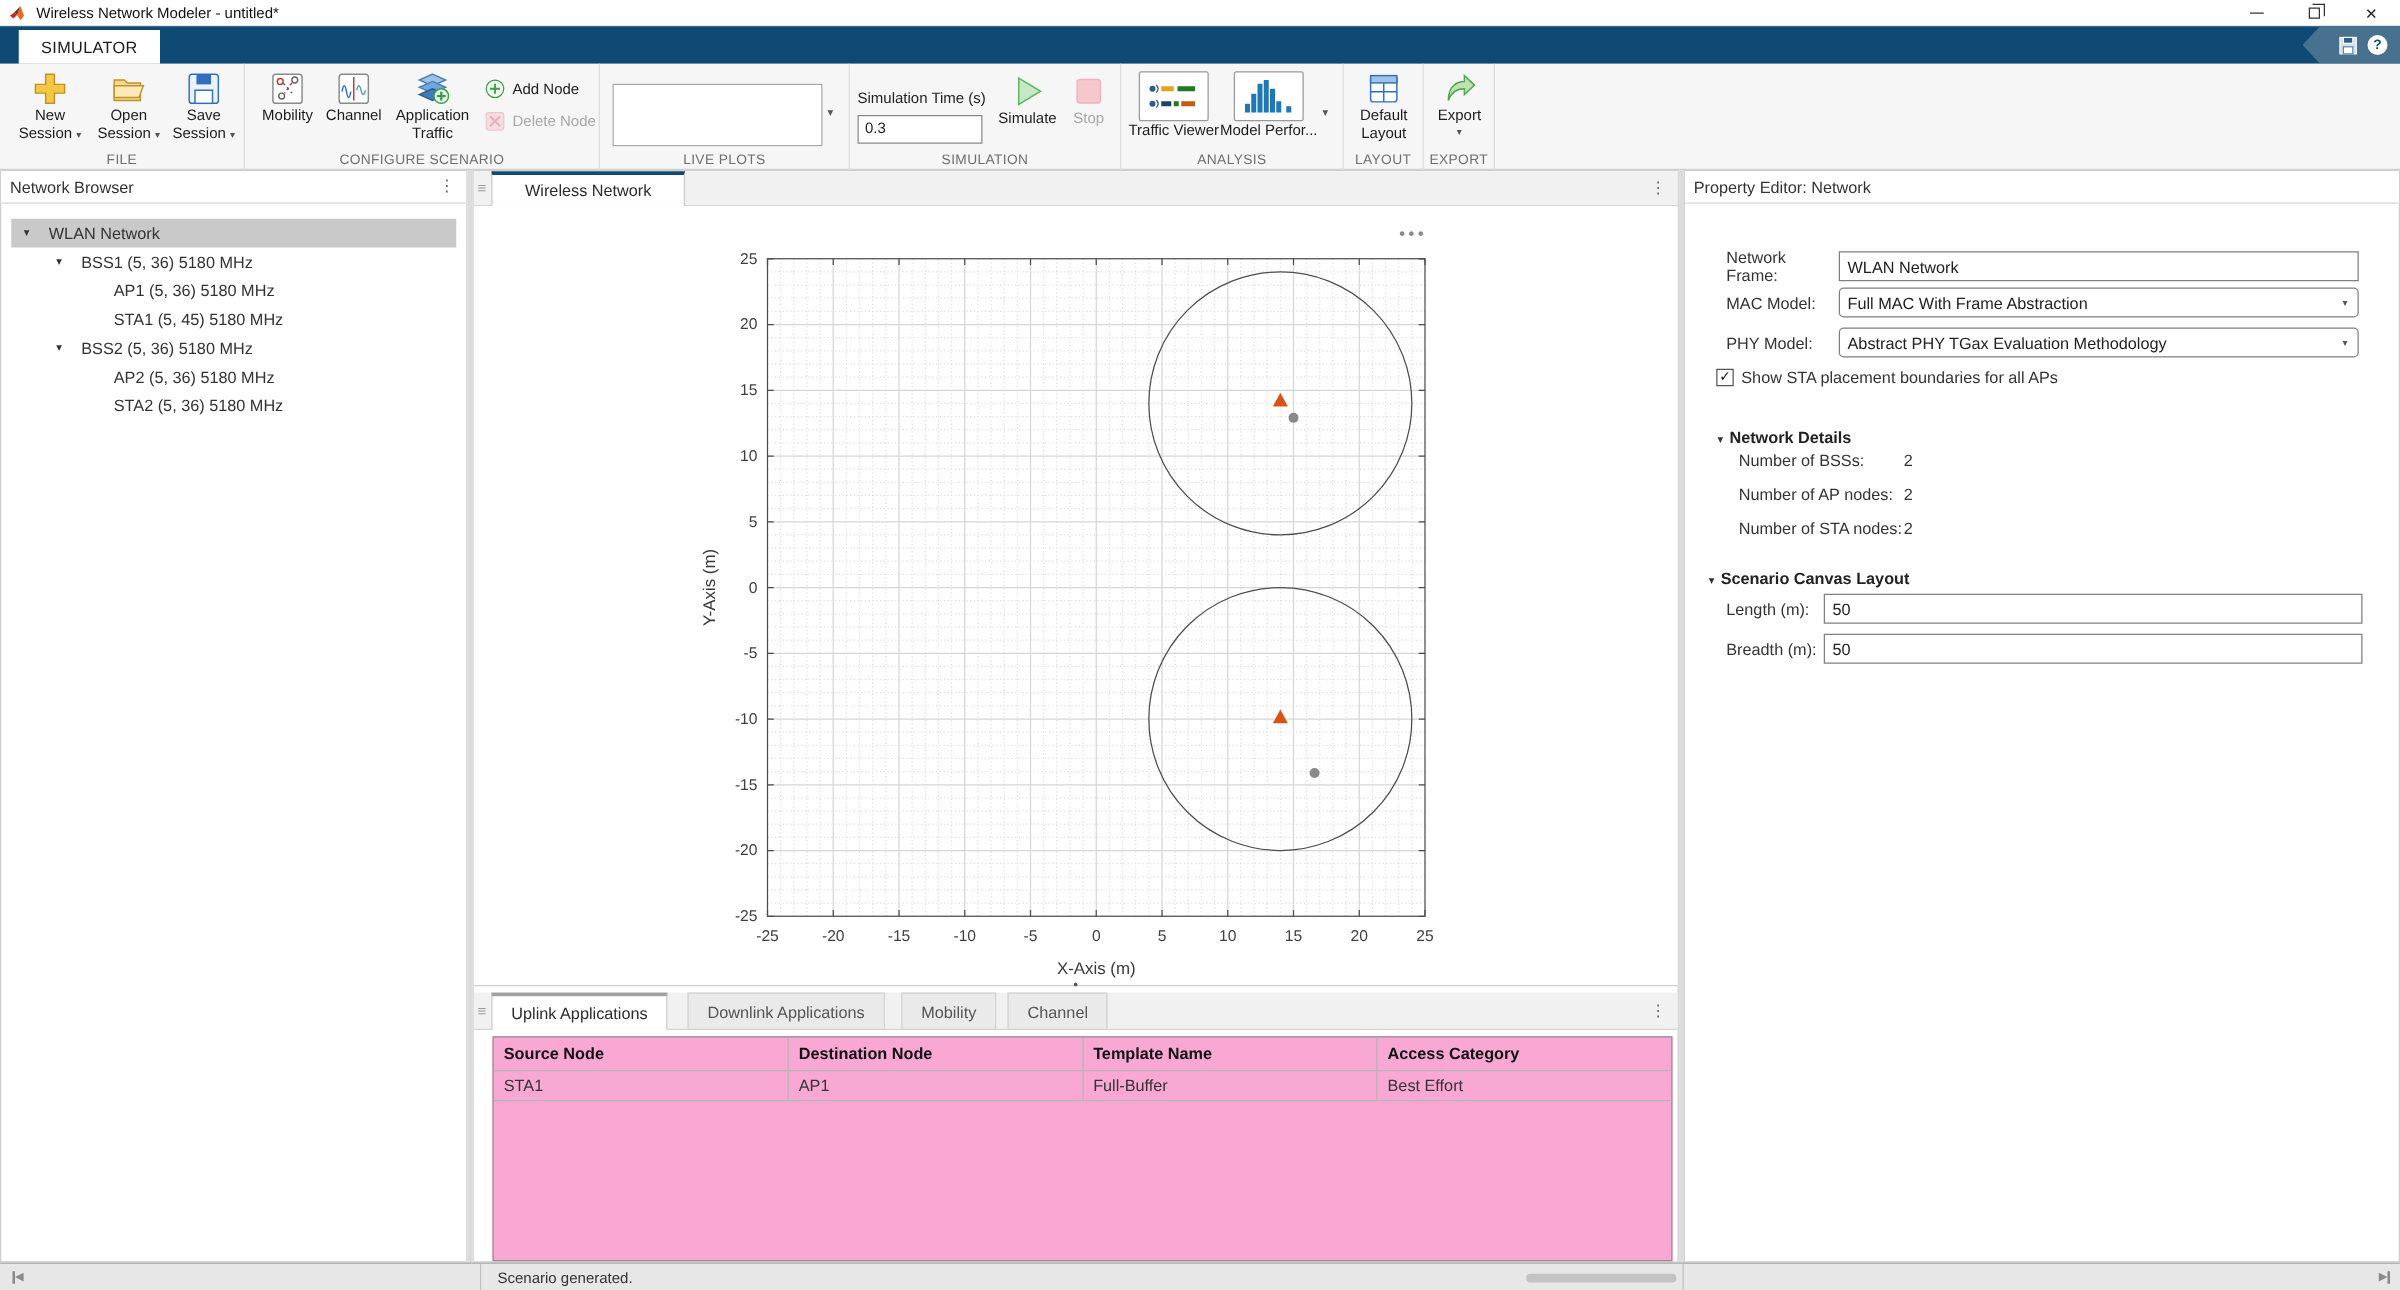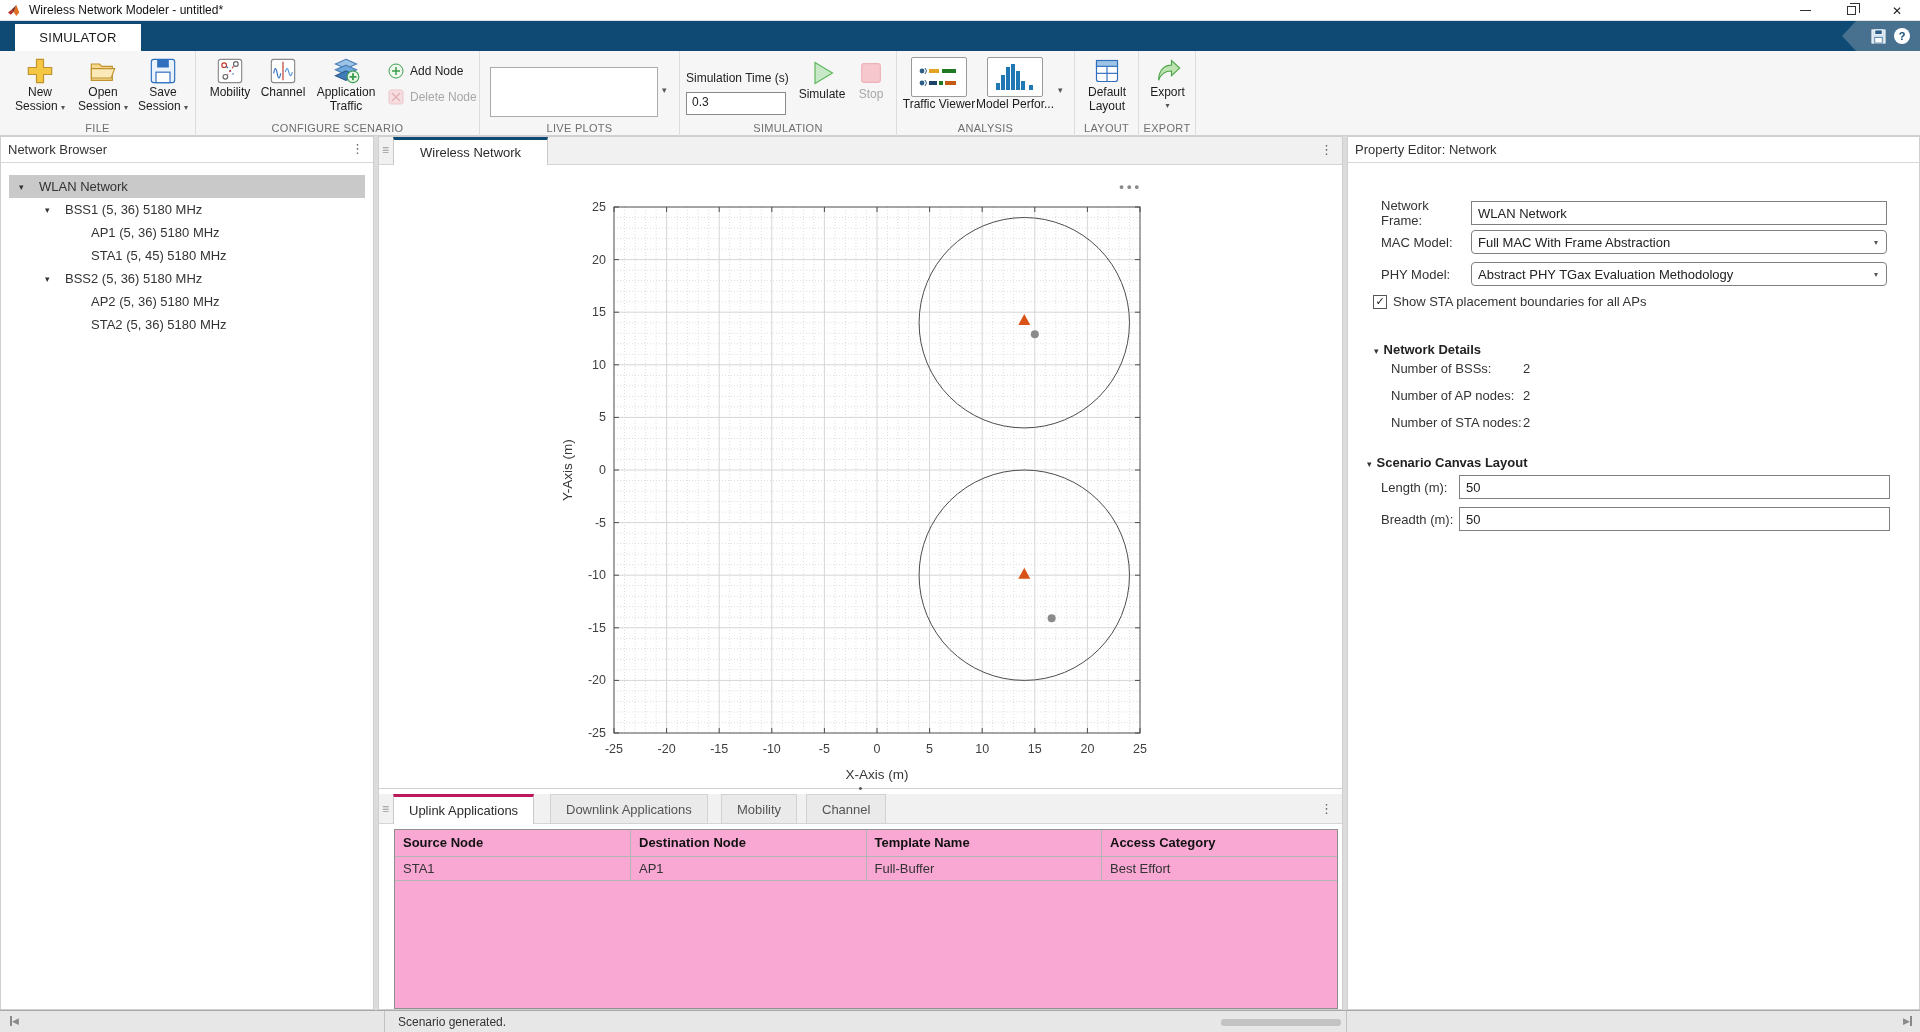--- a/index.html
+++ b/index.html
@@ -13,21 +13,21 @@
   .title-text { font-size:12px; color:#111; }
   .win-controls { position:absolute; right:0; top:0; height:21px; display:flex; }
   .win-btn { width:46px; height:21px; display:flex; align-items:center; justify-content:center; color:#333; }
   .min-glyph { width:11px; height:1px; background:#333; display:block; }
   .restore-glyph { position:relative; width:9px; height:9px; border:1px solid #333; background:#fff; }
   .restore-glyph::before { content:""; position:absolute; left:2px; top:-4px; width:9px; height:9px; border:1px solid #333; border-bottom:none; border-left:none; }
   .close-glyph { font-size:12px; line-height:12px; color:#222; }
 
   
   .tabband { position:absolute; left:0; top:21px; width:1920px; height:30px; background:#0e4a73; }
-  .ribbon-tab { position:absolute; left:15px; top:3px; width:126px; height:27px; background:#ffffff;
+  .ribbon-tab { position:absolute; left:15px; top:3px; width:113px; height:27px; background:#ffffff;
     display:flex; align-items:center; justify-content:center; font-size:13px; color:#1a1a1a; letter-spacing:.3px; }
   .quick-access { position:absolute; right:0; top:0; width:78px; height:30px; background:#48708f;
     clip-path:polygon(14px 0, 100% 0, 100% 100%, 14px 100%, 0 50%);
     display:flex; align-items:center; justify-content:flex-end; gap:8px; padding-right:10px; }
   .qa-help { width:16px; height:16px; border-radius:50%; background:#ffffff; color:#0e4a73;
     font-size:11px; font-weight:bold; display:flex; align-items:center; justify-content:center; }
 
   
   .toolstrip { position:absolute; left:0; top:51px; width:1920px; height:85px; background:#f6f6f6;
     border-bottom:1px solid #d0d0d0; }
@@ -67,21 +67,21 @@
   .plot-area { position:absolute; left:0; top:28px; width:963px; height:624px; background:#fff;
     border-bottom:1px solid #cfcfcf; }
   .axes-toolbar { position:absolute; right:200px; top:14px; color:#8a8a8a; font-size:13px;
     font-weight:bold; letter-spacing:3px; }
   .splitter-dot { position:absolute; left:0; top:646px; width:100%; height:10px; text-align:center;
     color:#555; font-size:11px; line-height:10px; }
   .bottom-tabstrip { position:absolute; left:0; top:657px; width:100%; height:30px; background:#f1f1f1;
     border-bottom:1px solid #d5d5d5; }
   .b-tab { position:absolute; top:0; height:30px; display:flex; align-items:center;
     padding:0 15px; font-size:13px; }
-  .b-tab.active { background:#fff; border:1px solid #c9c9c9; border-top:3px solid #be185d; border-bottom:none; color:#2b2b2b; }
+  .b-tab.active { background:#fff; border:1px solid #c9c9c9; border-top:3px solid #a3a3a3; border-bottom:none; color:#2b2b2b; }
   .b-tab.inactive { background:#eaeaea; border:1px solid #d2d2d2; color:#555; }
   .table-wrap { position:absolute; left:15px; top:692px; width:944px; height:180px;
     border:1px solid #8f8f8f; background:#f9a8d4; }
   table { border-collapse:collapse; width:100%; table-layout:fixed; }
   th { font-size:13px; text-align:left; font-weight:bold; color:#111; border:1px solid #b5b5b5;
     height:26px; padding:0 8px; }
   td { font-size:13px; color:#333; border:1px solid #b5b5b5; height:24px; padding:0 8px; }
   th:first-child, td:first-child { border-left:none; } th:last-child, td:last-child { border-right:none; }
   tr:first-child th { border-top:none; }
 

